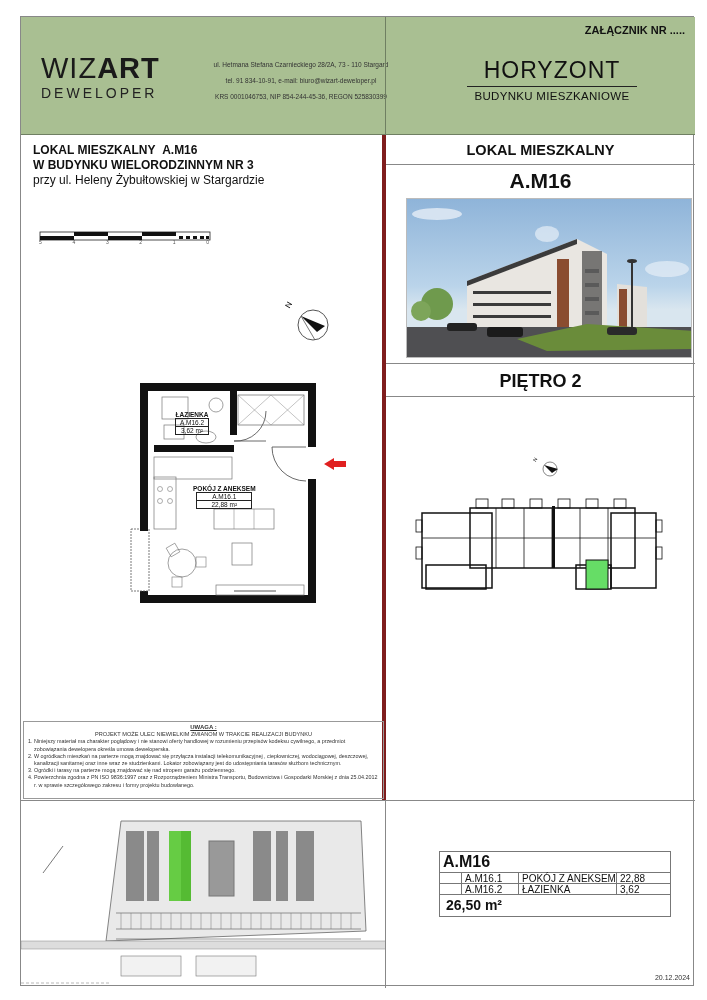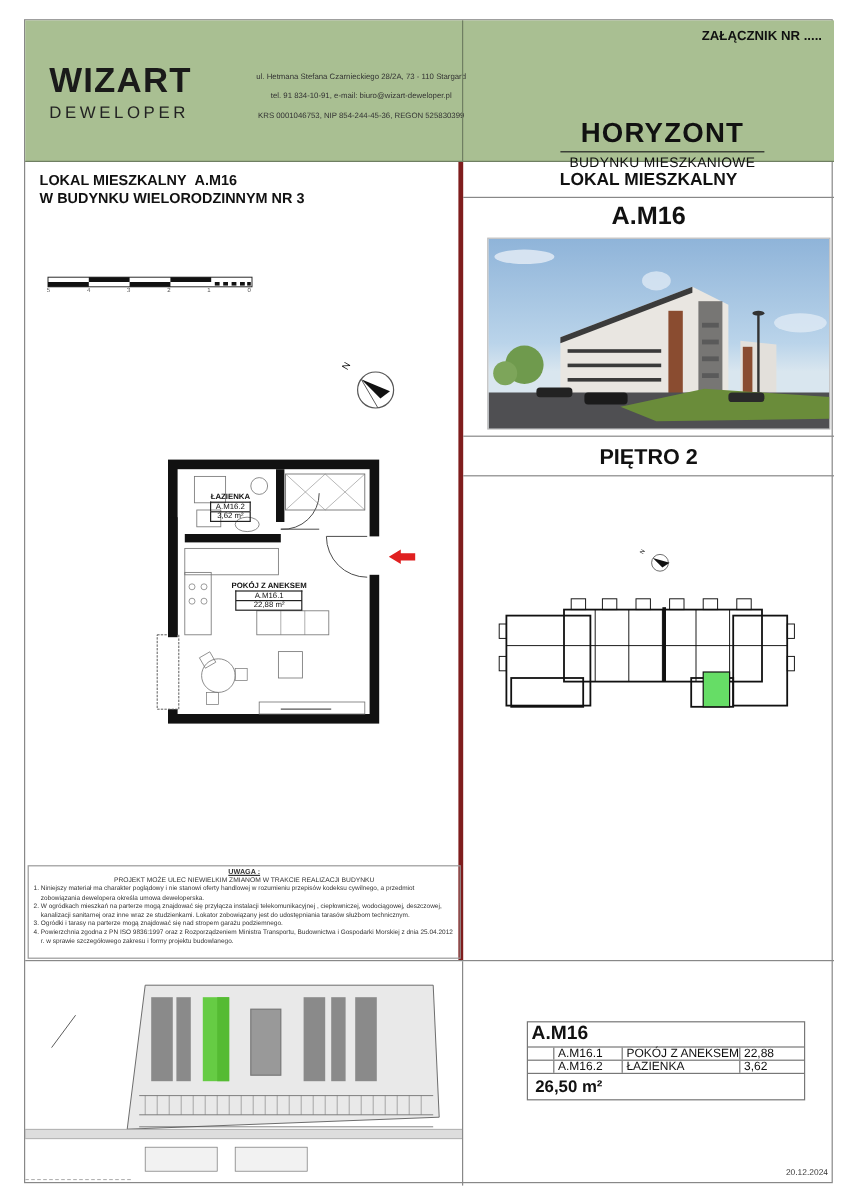--- a/index.html
+++ b/index.html
@@ -6,27 +6,27 @@
   html, body { width: 707px; height: 1000px; background: #ffffff; overflow: hidden; }
   body { position: relative; font-family: "Liberation Sans", "DejaVu Sans", sans-serif; color: #111; }
 
   .sheet { position: absolute; left: 20px; top: 16px; width: 674px; height: 970px; border: 1px solid #888; }
 
   
   .header { position: absolute; left: 0; top: 0; width: 674px; height: 118px; background: #a9bf92; border-bottom: 1px solid #6f7f62; }
   .header .vdiv { position: absolute; left: 364px; top: 0; width: 1px; height: 118px; background: #6f7f62; }
   .logo { position: absolute; left: 20px; top: 36px; }
   .logo .wiz { font-size: 29px; letter-spacing: 1px; line-height: 30px; color: #1a1a1a; }
-  .logo .wiz .thin { font-weight: 700; margin-top: 40px; }
+  .logo .wiz .thin { font-weight: 400; margin-top: 40px; }
   .logo .wiz .bold { font-weight: 700; }
   .logo .dev { font-size: 14px; letter-spacing: 3px; color: #222; margin-top: 2px; }
   .contact { position: absolute; left: 180px; top: 40px; width: 200px; font-size: 6.5px; color: #333; line-height: 16px; text-align: center; }
   .zal { position: absolute; right: 10px; top: 7px; font-size: 11px; font-weight: 700; }
   .horyzont { position: absolute; left: 446px; top: 40px; width: 170px; text-align: center; }
-  .horyzont .t { font-size: 23px; font-weight: 700; letter-spacing: 1px; border-bottom: 1.5px solid #222; padding-bottom: 2px; margin-top: 40px; }
+  .horyzont .t { font-size: 23px; font-weight: 400; letter-spacing: 1px; border-bottom: 1.5px solid #222; padding-bottom: 2px; }
   .horyzont .s { font-size: 11.5px; letter-spacing: 0.3px; margin-top: 3px; }
 
   
   .leftcol { position: absolute; left: 0; top: 118px; width: 365px; height: 665px; border-right: 4px solid #7f1d1d; }
   .addr { position: absolute; left: 12px; top: 8px; font-size: 12px; line-height: 15px; }
   .addr .b { font-weight: 700; }
   .scale { position: absolute; left: 18px; top: 92px; width: 170px; height: 22px; }
   .scale .ticks { position: absolute; top: 12px; width: 170px; display: flex; justify-content: space-between; font-size: 5px; color: #555; }
 
   .compass { position: absolute; }
@@ -81,20 +81,21 @@
     <div class="horyzont">
       <div class="t">HORYZONT</div>
       <div class="s">BUDYNKU MIESZKANIOWE</div>
     </div>
   </div>
 
   <div class="leftcol">
     <div class="addr">
       <div class="b"><span>LOKAL MIESZKALNY</span>&nbsp;&nbsp;<span>A.M16</span></div>
       <div class="b">W BUDYNKU WIELORODZINNYM NR 3</div>
+      <div>przy ul. Heleny Żybułtowskiej w Stargardzie</div>
     </div>
 
     <div class="scale">
       <svg width="172" height="10" viewBox="0 0 172 10">
         <rect x="1" y="1" width="170" height="8" fill="#fff" stroke="#222" stroke-width="0.8"></rect>
         <rect x="1" y="5" width="34" height="4" fill="#111"></rect>
         <rect x="35" y="1" width="34" height="4" fill="#111"></rect>
         <rect x="69" y="5" width="34" height="4" fill="#111"></rect>
         <rect x="103" y="1" width="34" height="4" fill="#111"></rect>
         <rect x="140" y="5" width="4" height="3" fill="#111"></rect>

